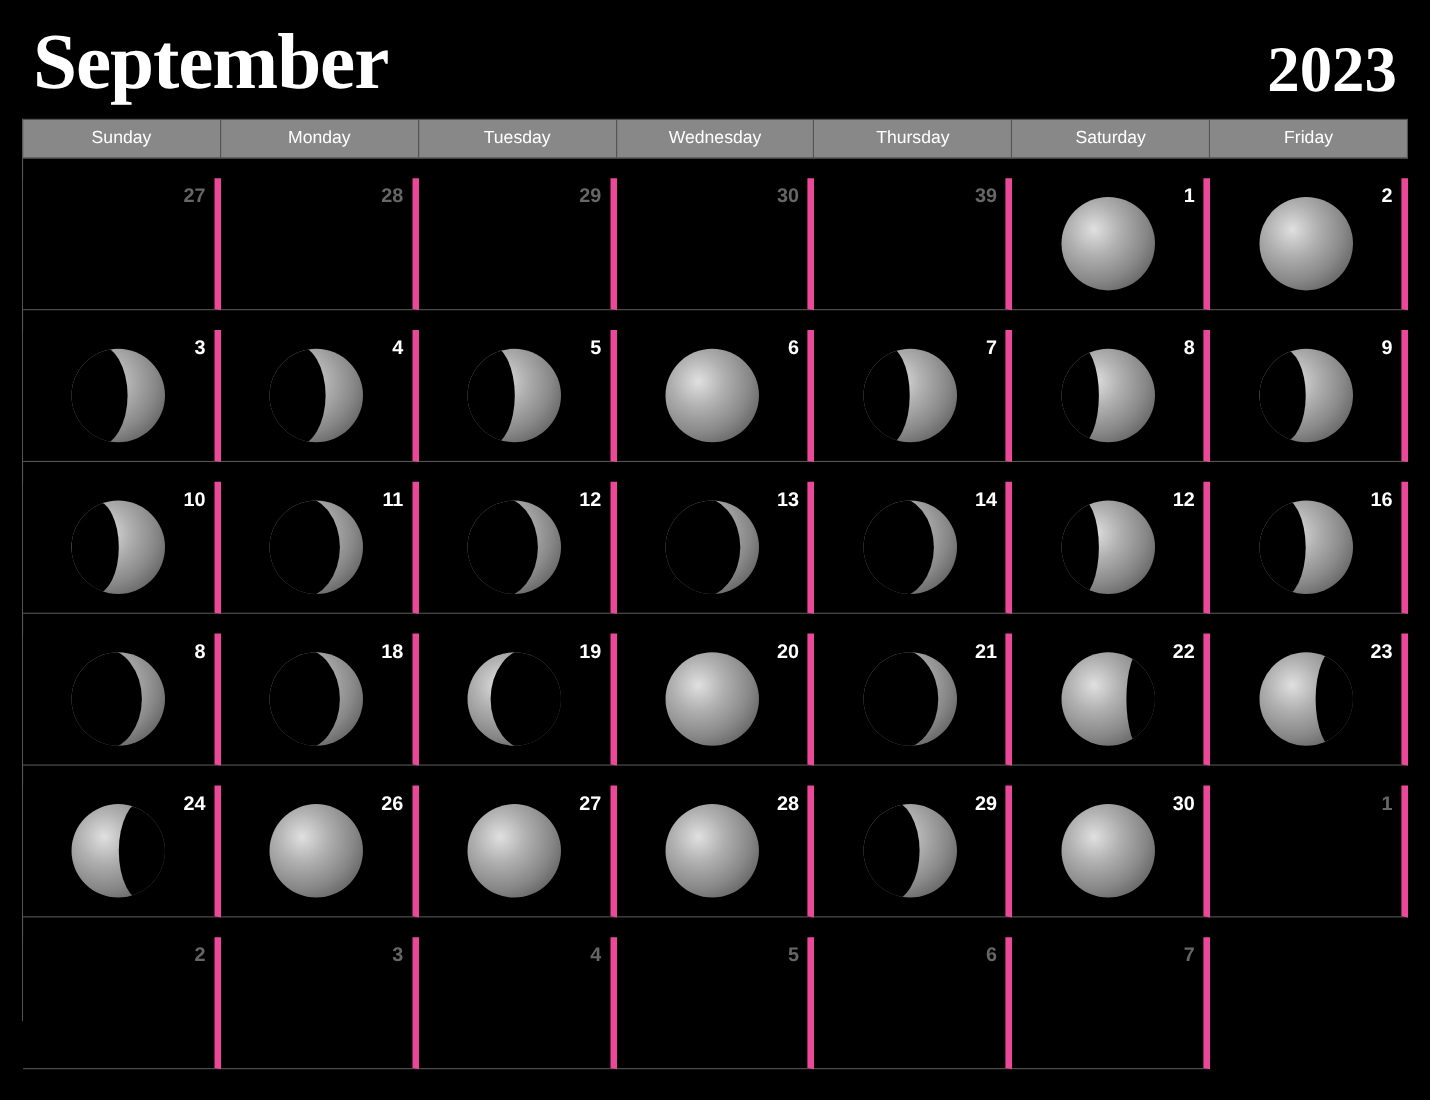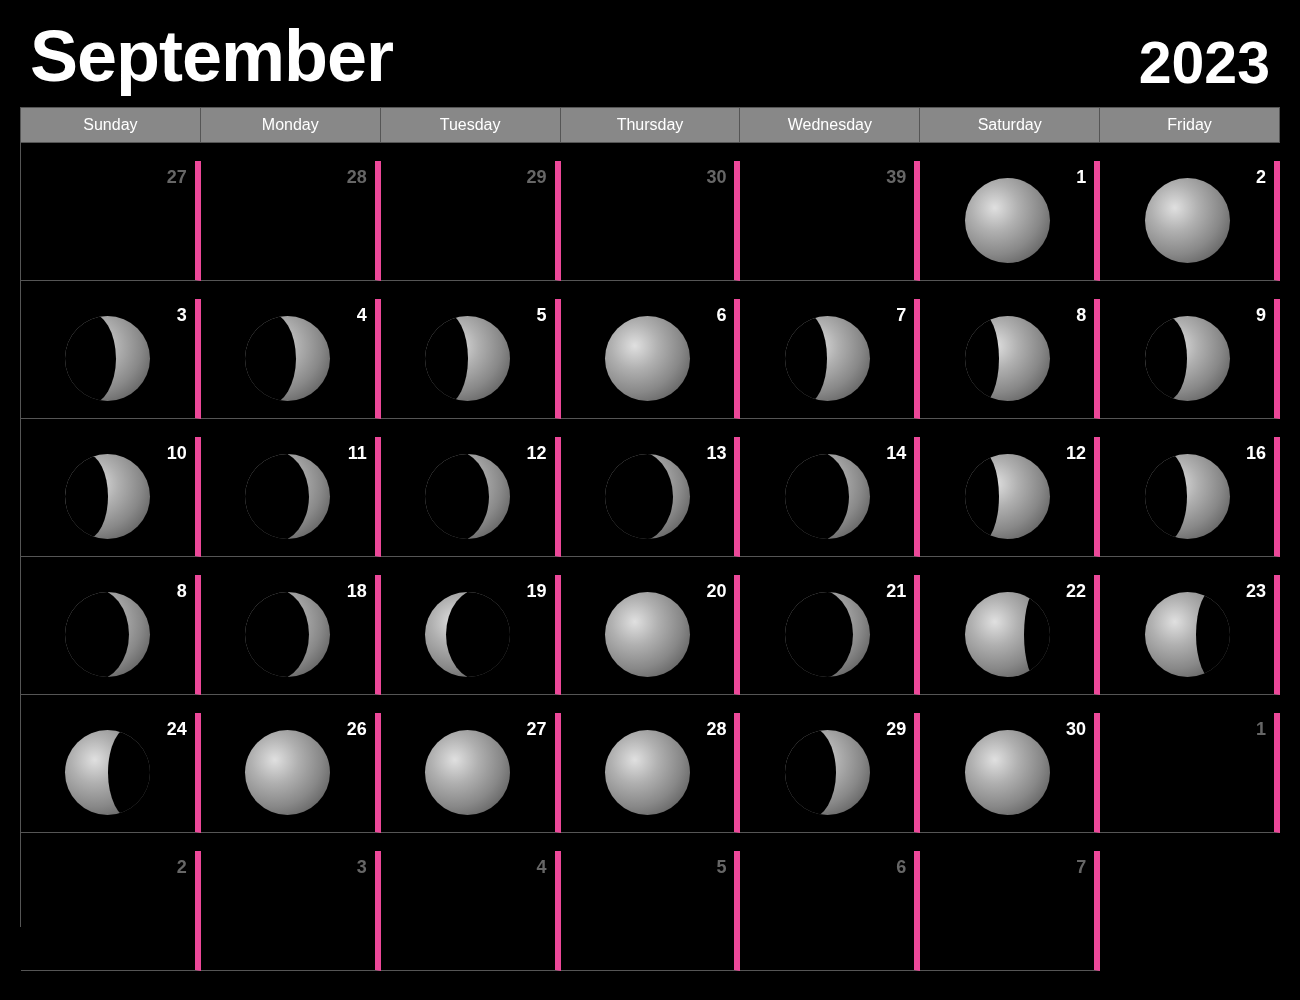--- a/index.html
+++ b/index.html
@@ -14,20 +14,21 @@
       width: 1300px;
       height: 1000px;
       background: #000;
       padding: 10px 20px;
     }
     .header {
       display: flex;
       justify-content: space-between;
       align-items: flex-end;
       padding: 5px 10px 10px 10px;
+      font-family: Liberation Serif, serif;
     }
     .month-title {
       color: #fff;
       font-size: 72px;
       font-weight: bold;
       letter-spacing: -1px;
     }
     .year-title {
       color: #fff;
       font-size: 59px;
@@ -182,22 +183,22 @@
 
 <div class="calendar-wrapper">
   <div class="header">
     <span class="month-title">September</span>
     <span class="year-title">2023</span>
   </div>
   <div class="calendar-grid" id="calendar-grid">
   <div class="day-header">Sunday</div>
       <div class="day-header">Monday</div>
       <div class="day-header">Tuesday</div>
+      <div class="day-header">Wednesday</div>
       <div class="day-header">Thursday</div>
-      <div class="day-header">Wednesday</div>
       <div class="day-header">Saturday</div>
       <div class="day-header">Friday</div>
       <div class="day-cell">
         <span class="day-number prev-month">27</span>
       </div>
       <div class="day-cell">
         <span class="day-number prev-month">28</span>
       </div>
       <div class="day-cell">
         <span class="day-number prev-month">29</span>

